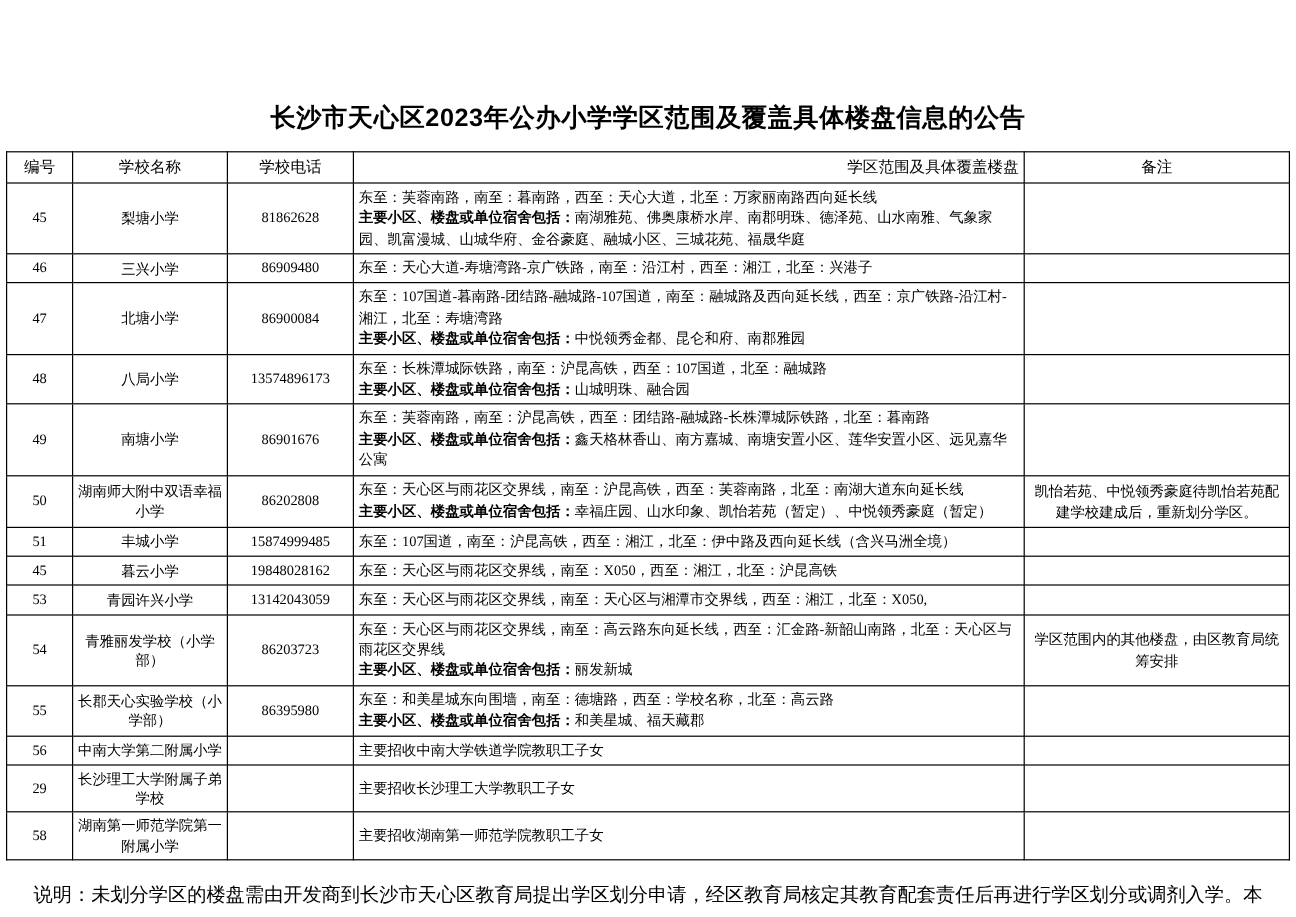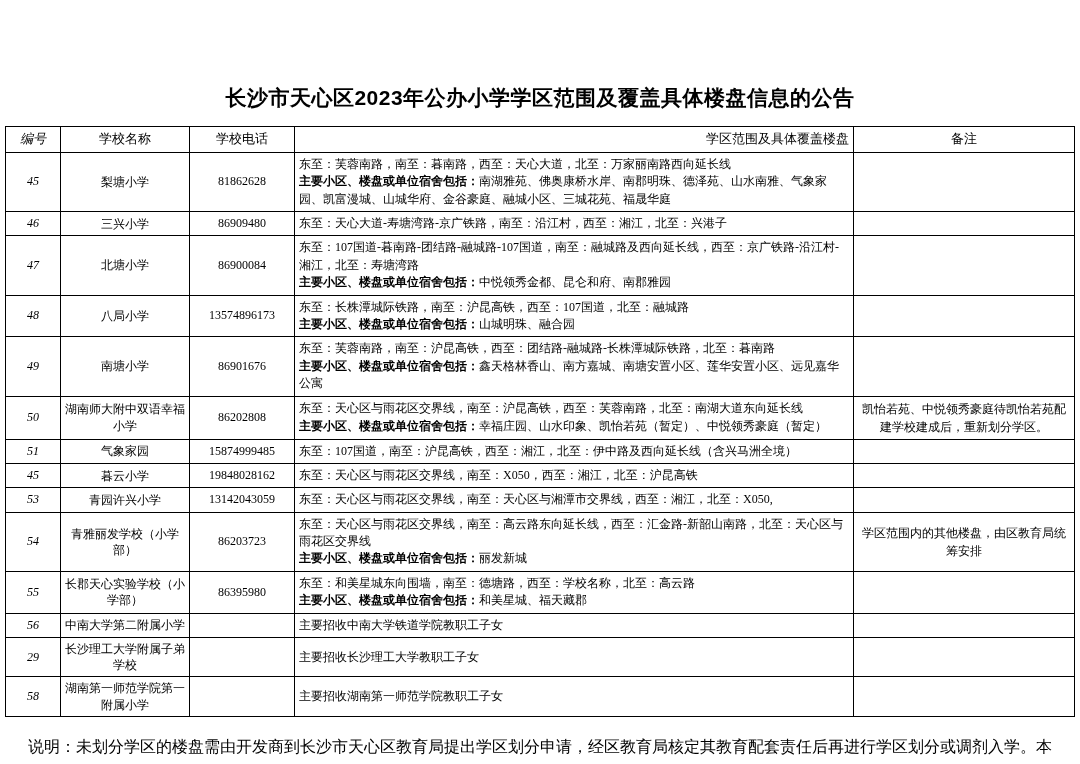--- a/index.html
+++ b/index.html
@@ -43,21 +43,21 @@
     border: 1px solid #000;
     padding: 3px 4px;
     vertical-align: middle;
     font-weight: normal;
   }
   thead th {
     text-align: center;
     font-size: 13px;
     padding: 5px 4px;
   }
-  .c-no      { width: 46px;  text-align: center; font-style: italic; }
+  .c-no      { width: 46px;  text-align: center; }
   .c-school  { width: 120px; text-align: center; }
   .c-phone   { width: 96px;  text-align: center; }
   .c-zone    { width: 550px; text-align: right; }
   .c-remark  { width: 212px; text-align: center; }
 
   .zone-cell { text-align: left; }
   .zone-line { display: block; }
   .lbl { font-weight: bold; }
   .remark-cell { text-align: center; font-size: 12px; line-height: 1.5; }
   .school-cell { line-height: 1.35; }
@@ -159,21 +159,21 @@
         <td class="c-phone">86202808</td>
         <td class="c-zone zone-cell">
           <span class="zone-line">东至：天心区与雨花区交界线，南至：沪昆高铁，西至：芙蓉南路，北至：南湖大道东向延长线</span>
           <span class="lbl">主要小区、楼盘或单位宿舍包括：</span><span>幸福庄园、山水印象、凯怡若苑（暂定）、中悦领秀豪庭（暂定）</span>
         </td>
         <td class="c-remark remark-cell">凯怡若苑、中悦领秀豪庭待凯怡若苑配建学校建成后，重新划分学区。</td>
       </tr>
 
       <tr>
         <td class="c-no">51</td>
-        <td class="c-school school-cell">气象家园</td>
+        <td class="c-school school-cell">丰城小学</td>
         <td class="c-phone">15874999485</td>
         <td class="c-zone zone-cell">
           <span class="zone-line">东至：107国道，南至：沪昆高铁，西至：湘江，北至：伊中路及西向延长线（含兴马洲全境）</span>
         </td>
         <td class="c-remark remark-cell"></td>
       </tr>
 
       <tr>
         <td class="c-no">45</td>
         <td class="c-school school-cell">暮云小学</td>

